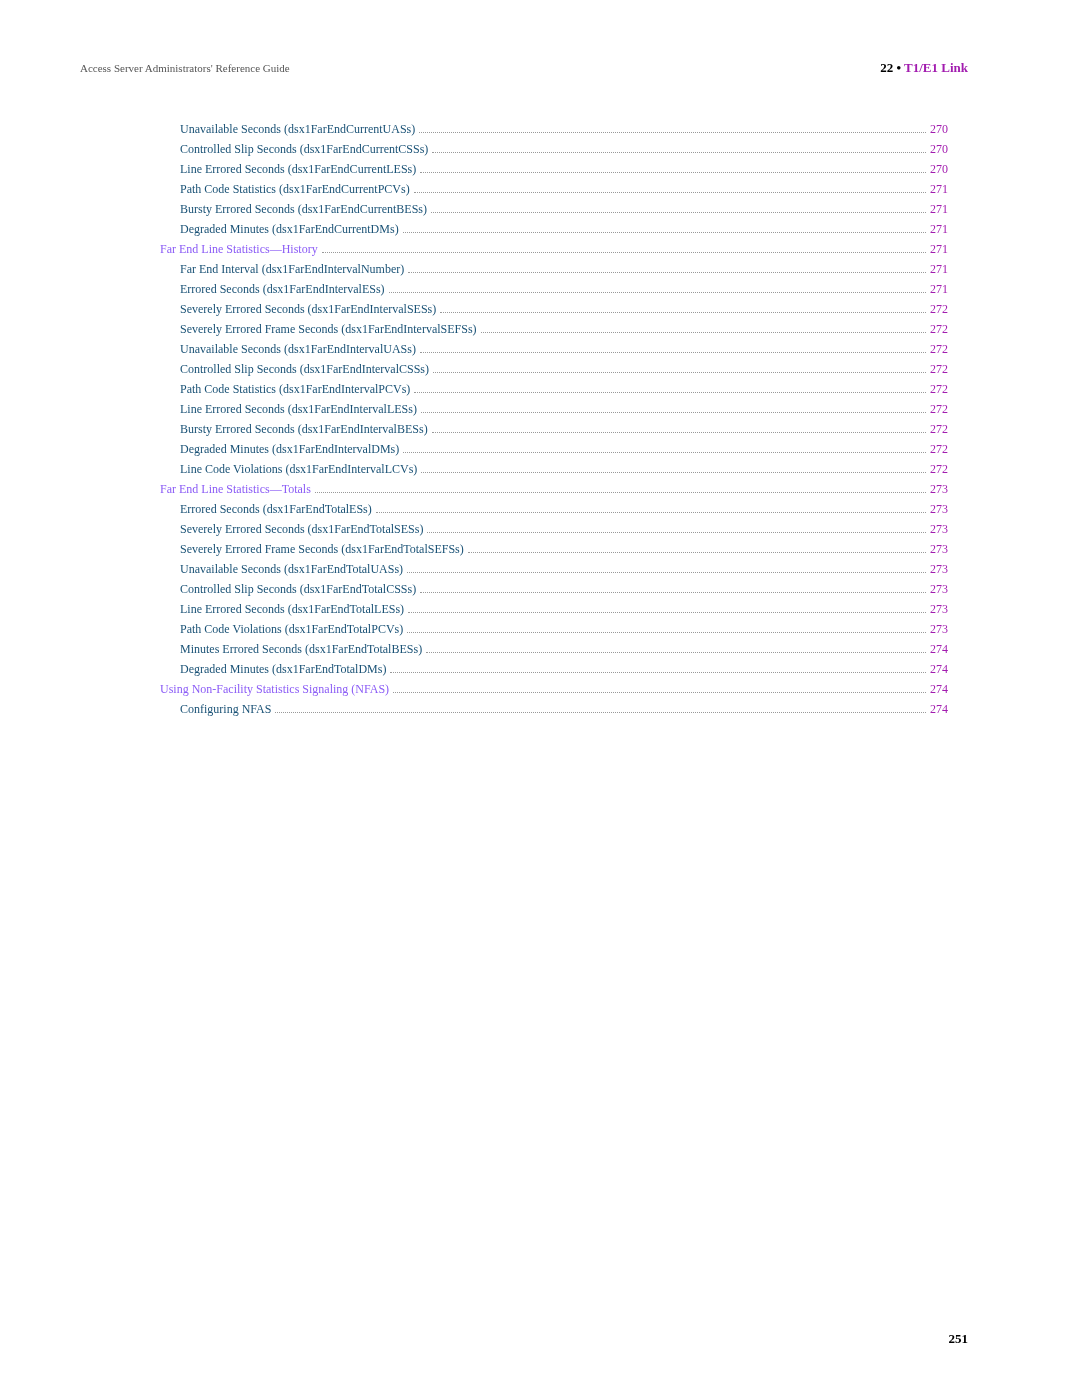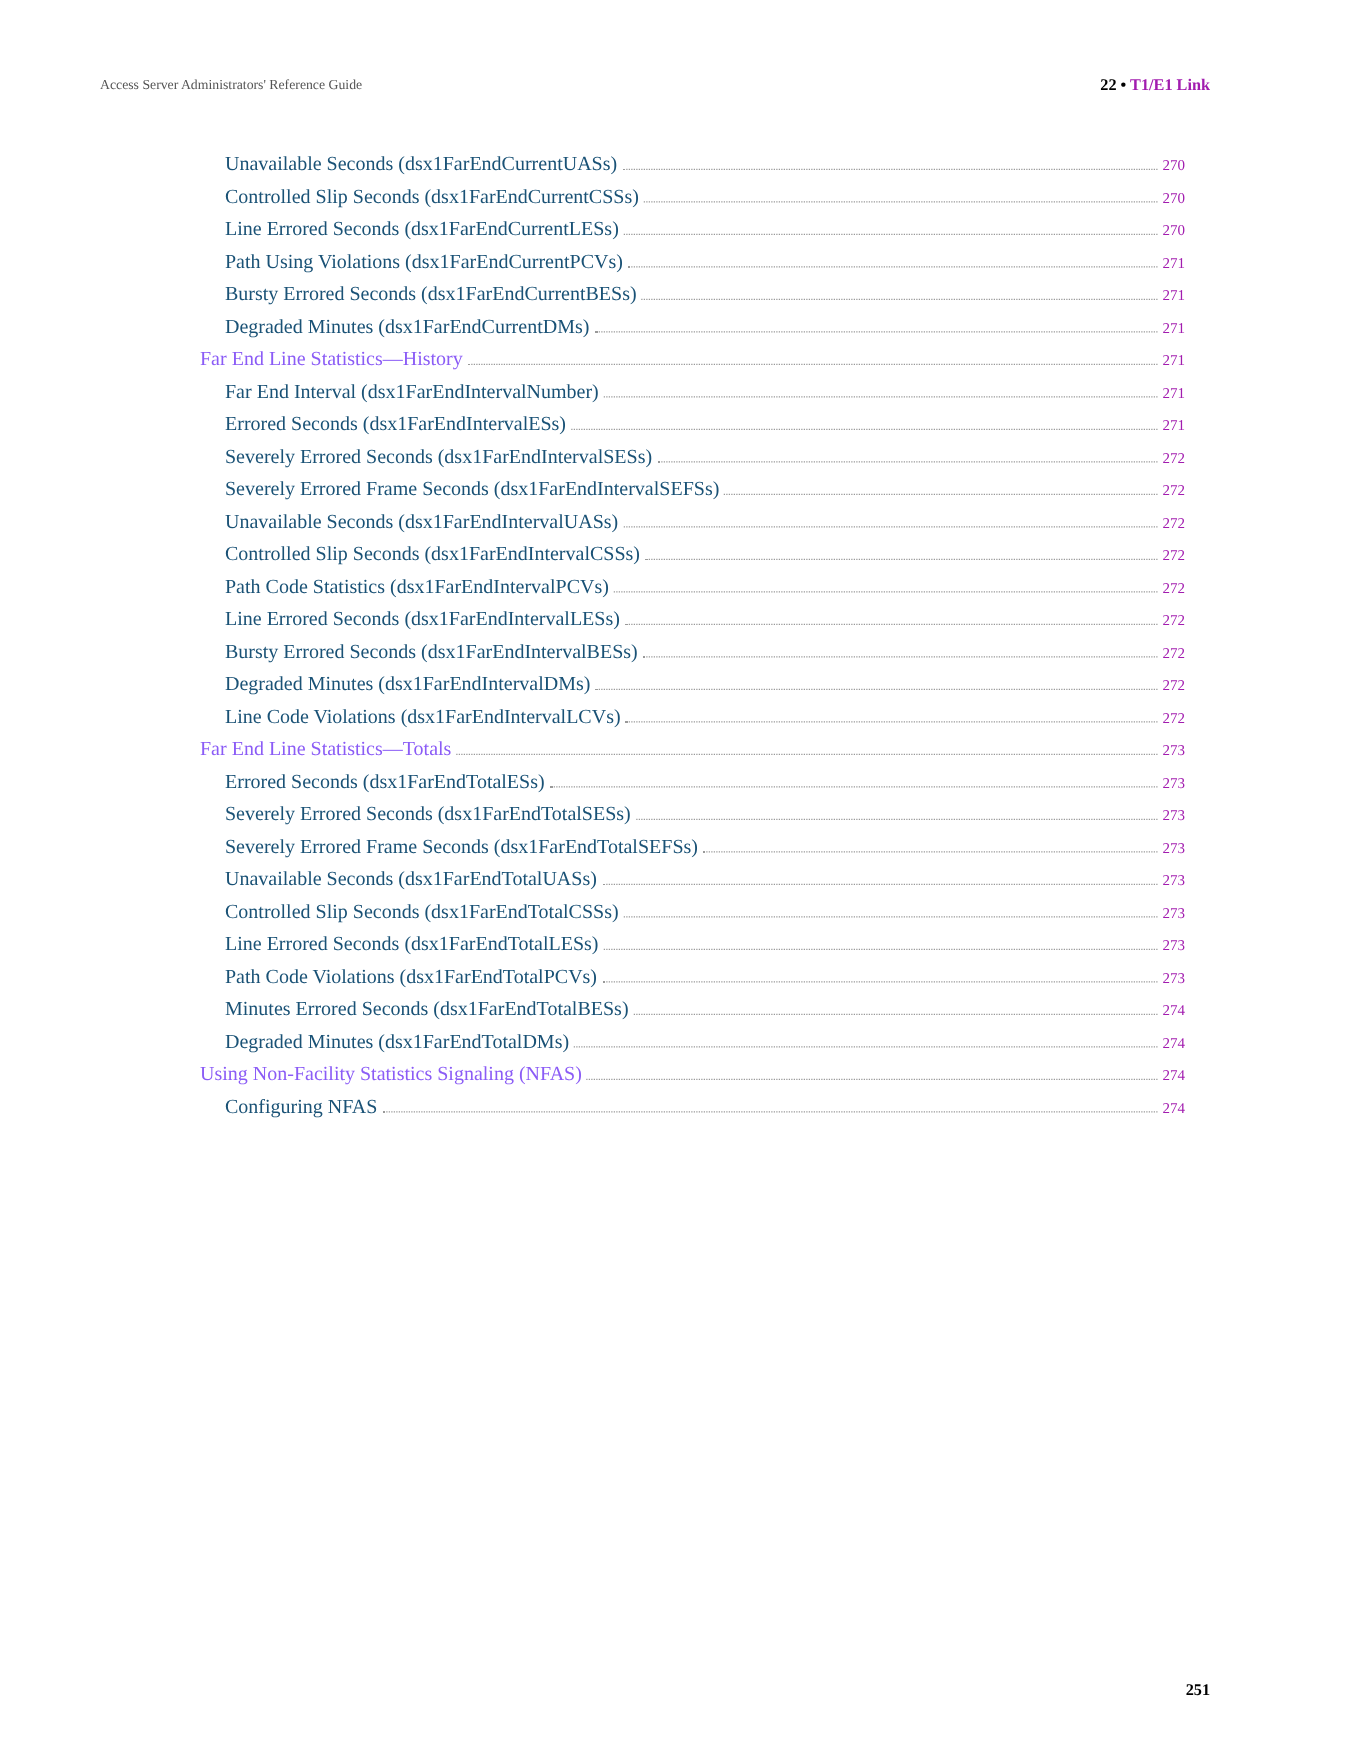--- a/index.html
+++ b/index.html
@@ -62,21 +62,21 @@
     }
 
     .toc-entry-indent1 {
       padding-left: 20px;
     }
 
     .toc-label {
       flex: 0 0 auto;
       max-width: 780px;
       color: #1a5276;
-      font-size: 16px;
+      font-size: 12px;
     }
 
     .toc-label.section-header {
       color: #8b5cf6;
       font-weight: normal;
     }
 
     .toc-dots {
       flex: 1 1 auto;
       border-bottom: 1px dotted #999;
@@ -85,21 +85,21 @@
     }
 
     .toc-page {
       flex: 0 0 auto;
       font-size: 12px;
       color: #a21caf;
     }
 
     .page-number {
       position: absolute;
-      bottom: 37px;
+      bottom: 50px;
       right: 80px;
       font-size: 13px;
       font-weight: bold;
       color: #000;
     }
   </style>
 </head>
 <body>
 
 <div class="page">
@@ -121,21 +121,21 @@
         <span class="toc-label">Controlled Slip Seconds (dsx1FarEndCurrentCSSs)</span>
         <span class="toc-dots"></span>
         <span class="toc-page">270</span>
       </div>
       <div class="toc-entry toc-entry-indent1">
         <span class="toc-label">Line Errored Seconds (dsx1FarEndCurrentLESs)</span>
         <span class="toc-dots"></span>
         <span class="toc-page">270</span>
       </div>
       <div class="toc-entry toc-entry-indent1">
-        <span class="toc-label">Path Using Violations (dsx1FarEndCurrentPCVs)</span>
+        <span class="toc-label">Path Code Statistics (dsx1FarEndCurrentPCVs)</span>
         <span class="toc-dots"></span>
         <span class="toc-page">271</span>
       </div>
       <div class="toc-entry toc-entry-indent1">
         <span class="toc-label">Bursty Errored Seconds (dsx1FarEndCurrentBESs)</span>
         <span class="toc-dots"></span>
         <span class="toc-page">271</span>
       </div>
       <div class="toc-entry toc-entry-indent1">
         <span class="toc-label">Degraded Minutes (dsx1FarEndCurrentDMs)</span>

